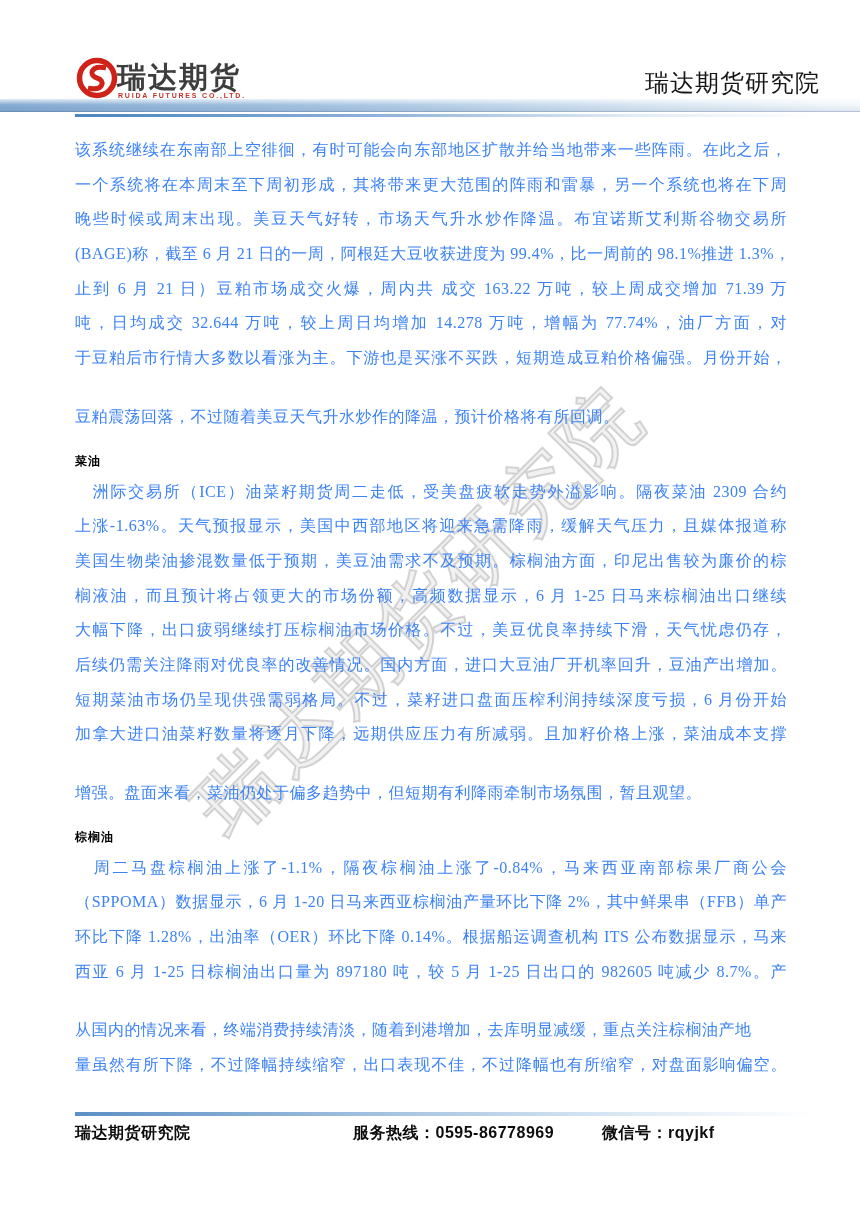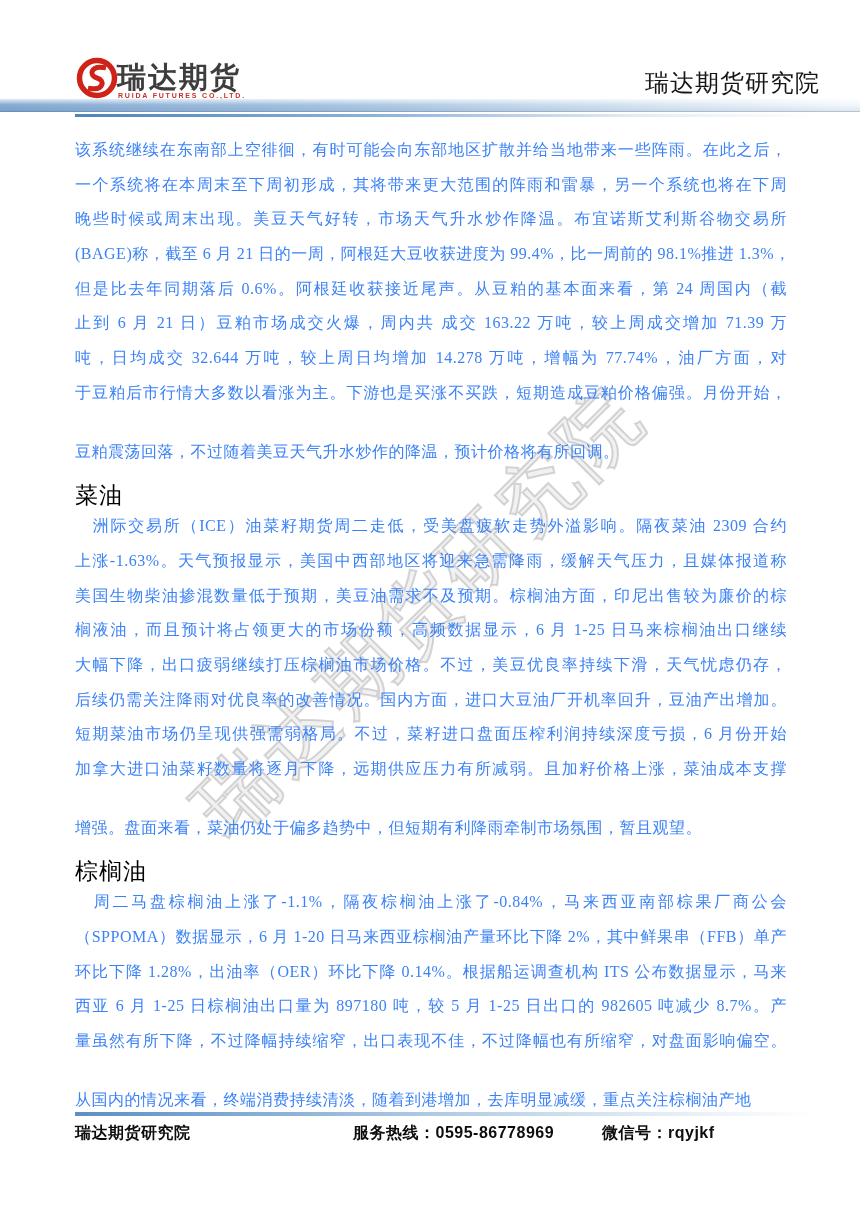--- a/index.html
+++ b/index.html
@@ -46,21 +46,21 @@
   .doc{
     position:absolute;left:75px;top:133px;width:712px;z-index:1;
   }
   .line{
     height:34.7px;line-height:34.7px;font-size:16px;color:#3b82f6;letter-spacing:.5px;
     text-align:justify;text-align-last:justify;text-justify:inter-character;
     overflow:hidden;white-space:nowrap;
   }
   .line.last{text-align-last:left;margin-top:24px;}
   .sec-heading{
-    margin-top:6px;height:34px;line-height:40px;font-size:23px;font-weight:normal;color:#000;
+    margin-top:6px;height:34px;line-height:40px;font-size:12px;font-weight:bold;color:#000;
     font-family:"Liberation Sans","DejaVu Sans",sans-serif;letter-spacing:1px;
   }
   
   .footer-line{
     position:absolute;left:75px;top:1112px;width:740px;height:4px;
     background:linear-gradient(to right, #5c8fc4 0%, #a9c6e2 45%, #dce9f4 75%, rgba(240,246,251,0) 100%);
   }
   .footer-text{
     position:absolute;top:1123px;font-family:"Liberation Sans","DejaVu Sans",sans-serif;
     font-size:16px;font-weight:bold;color:#0d0d0d;white-space:nowrap;letter-spacing:.5px;
@@ -86,42 +86,41 @@
   <div class="header-bar"></div>
   <div class="header-underline"></div>
 
   <div class="watermark">瑞达期货研究院</div>
 
   <div class="doc">
       <div class="line">该系统继续在东南部上空徘徊，有时可能会向东部地区扩散并给当地带来一些阵雨。在此之后，</div>
       <div class="line">一个系统将在本周末至下周初形成，其将带来更大范围的阵雨和雷暴，另一个系统也将在下周</div>
       <div class="line">晚些时候或周末出现。美豆天气好转，市场天气升水炒作降温。布宜诺斯艾利斯谷物交易所</div>
       <div class="line">(BAGE)称，截至 6 月 21 日的一周，阿根廷大豆收获进度为 99.4%，比一周前的 98.1%推进 1.3%，</div>
-      <div class="line">但是比去年同期落后 0.6%。阿根廷收获接近尾声。从豆粕的基本面来看，第 24 周国内（截</div>
       <div class="line">止到 6 月 21 日）豆粕市场成交火爆，周内共 成交 163.22 万吨，较上周成交增加 71.39 万</div>
       <div class="line">吨，日均成交 32.644 万吨，较上周日均增加 14.278 万吨，增幅为 77.74%，油厂方面，对</div>
       <div class="line">于豆粕后市行情大多数以看涨为主。下游也是买涨不买跌，短期造成豆粕价格偏强。月份开始，</div>
       <div class="line last">豆粕震荡回落，不过随着美豆天气升水炒作的降温，预计价格将有所回调。</div>
       <div class="sec-heading">菜油</div>
       <div class="line">　洲际交易所（ICE）油菜籽期货周二走低，受美盘疲软走势外溢影响。隔夜菜油 2309 合约</div>
       <div class="line">上涨-1.63%。天气预报显示，美国中西部地区将迎来急需降雨，缓解天气压力，且媒体报道称</div>
       <div class="line">美国生物柴油掺混数量低于预期，美豆油需求不及预期。棕榈油方面，印尼出售较为廉价的棕</div>
       <div class="line">榈液油，而且预计将占领更大的市场份额，高频数据显示，6 月 1-25 日马来棕榈油出口继续</div>
       <div class="line">大幅下降，出口疲弱继续打压棕榈油市场价格。不过，美豆优良率持续下滑，天气忧虑仍存，</div>
       <div class="line">后续仍需关注降雨对优良率的改善情况。国内方面，进口大豆油厂开机率回升，豆油产出增加。</div>
       <div class="line">短期菜油市场仍呈现供强需弱格局。不过，菜籽进口盘面压榨利润持续深度亏损，6 月份开始</div>
       <div class="line">加拿大进口油菜籽数量将逐月下降，远期供应压力有所减弱。且加籽价格上涨，菜油成本支撑</div>
       <div class="line last">增强。盘面来看，菜油仍处于偏多趋势中，但短期有利降雨牵制市场氛围，暂且观望。</div>
       <div class="sec-heading">棕榈油</div>
       <div class="line">　周二马盘棕榈油上涨了-1.1%，隔夜棕榈油上涨了-0.84%，马来西亚南部棕果厂商公会</div>
       <div class="line">（SPPOMA）数据显示，6 月 1-20 日马来西亚棕榈油产量环比下降 2%，其中鲜果串（FFB）单产</div>
       <div class="line">环比下降 1.28%，出油率（OER）环比下降 0.14%。根据船运调查机构 ITS 公布数据显示，马来</div>
       <div class="line">西亚 6 月 1-25 日棕榈油出口量为 897180 吨，较 5 月 1-25 日出口的 982605 吨减少 8.7%。产</div>
+      <div class="line last">从国内的情况来看，终端消费持续清淡，随着到港增加，去库明显减缓，重点关注棕榈油产地</div>
       <div class="line">量虽然有所下降，不过降幅持续缩窄，出口表现不佳，不过降幅也有所缩窄，对盘面影响偏空。</div>
-      <div class="line last">从国内的情况来看，终端消费持续清淡，随着到港增加，去库明显减缓，重点关注棕榈油产地</div>
     </div>
 
   <div class="footer-line"></div>
   <div class="footer-text footer-institute">瑞达期货研究院</div>
   <div class="footer-text footer-hotline">服务热线：0595-86778969</div>
   <div class="footer-text footer-wechat">微信号：rqyjkf</div>
 
 </div>
 
 </body></html>

